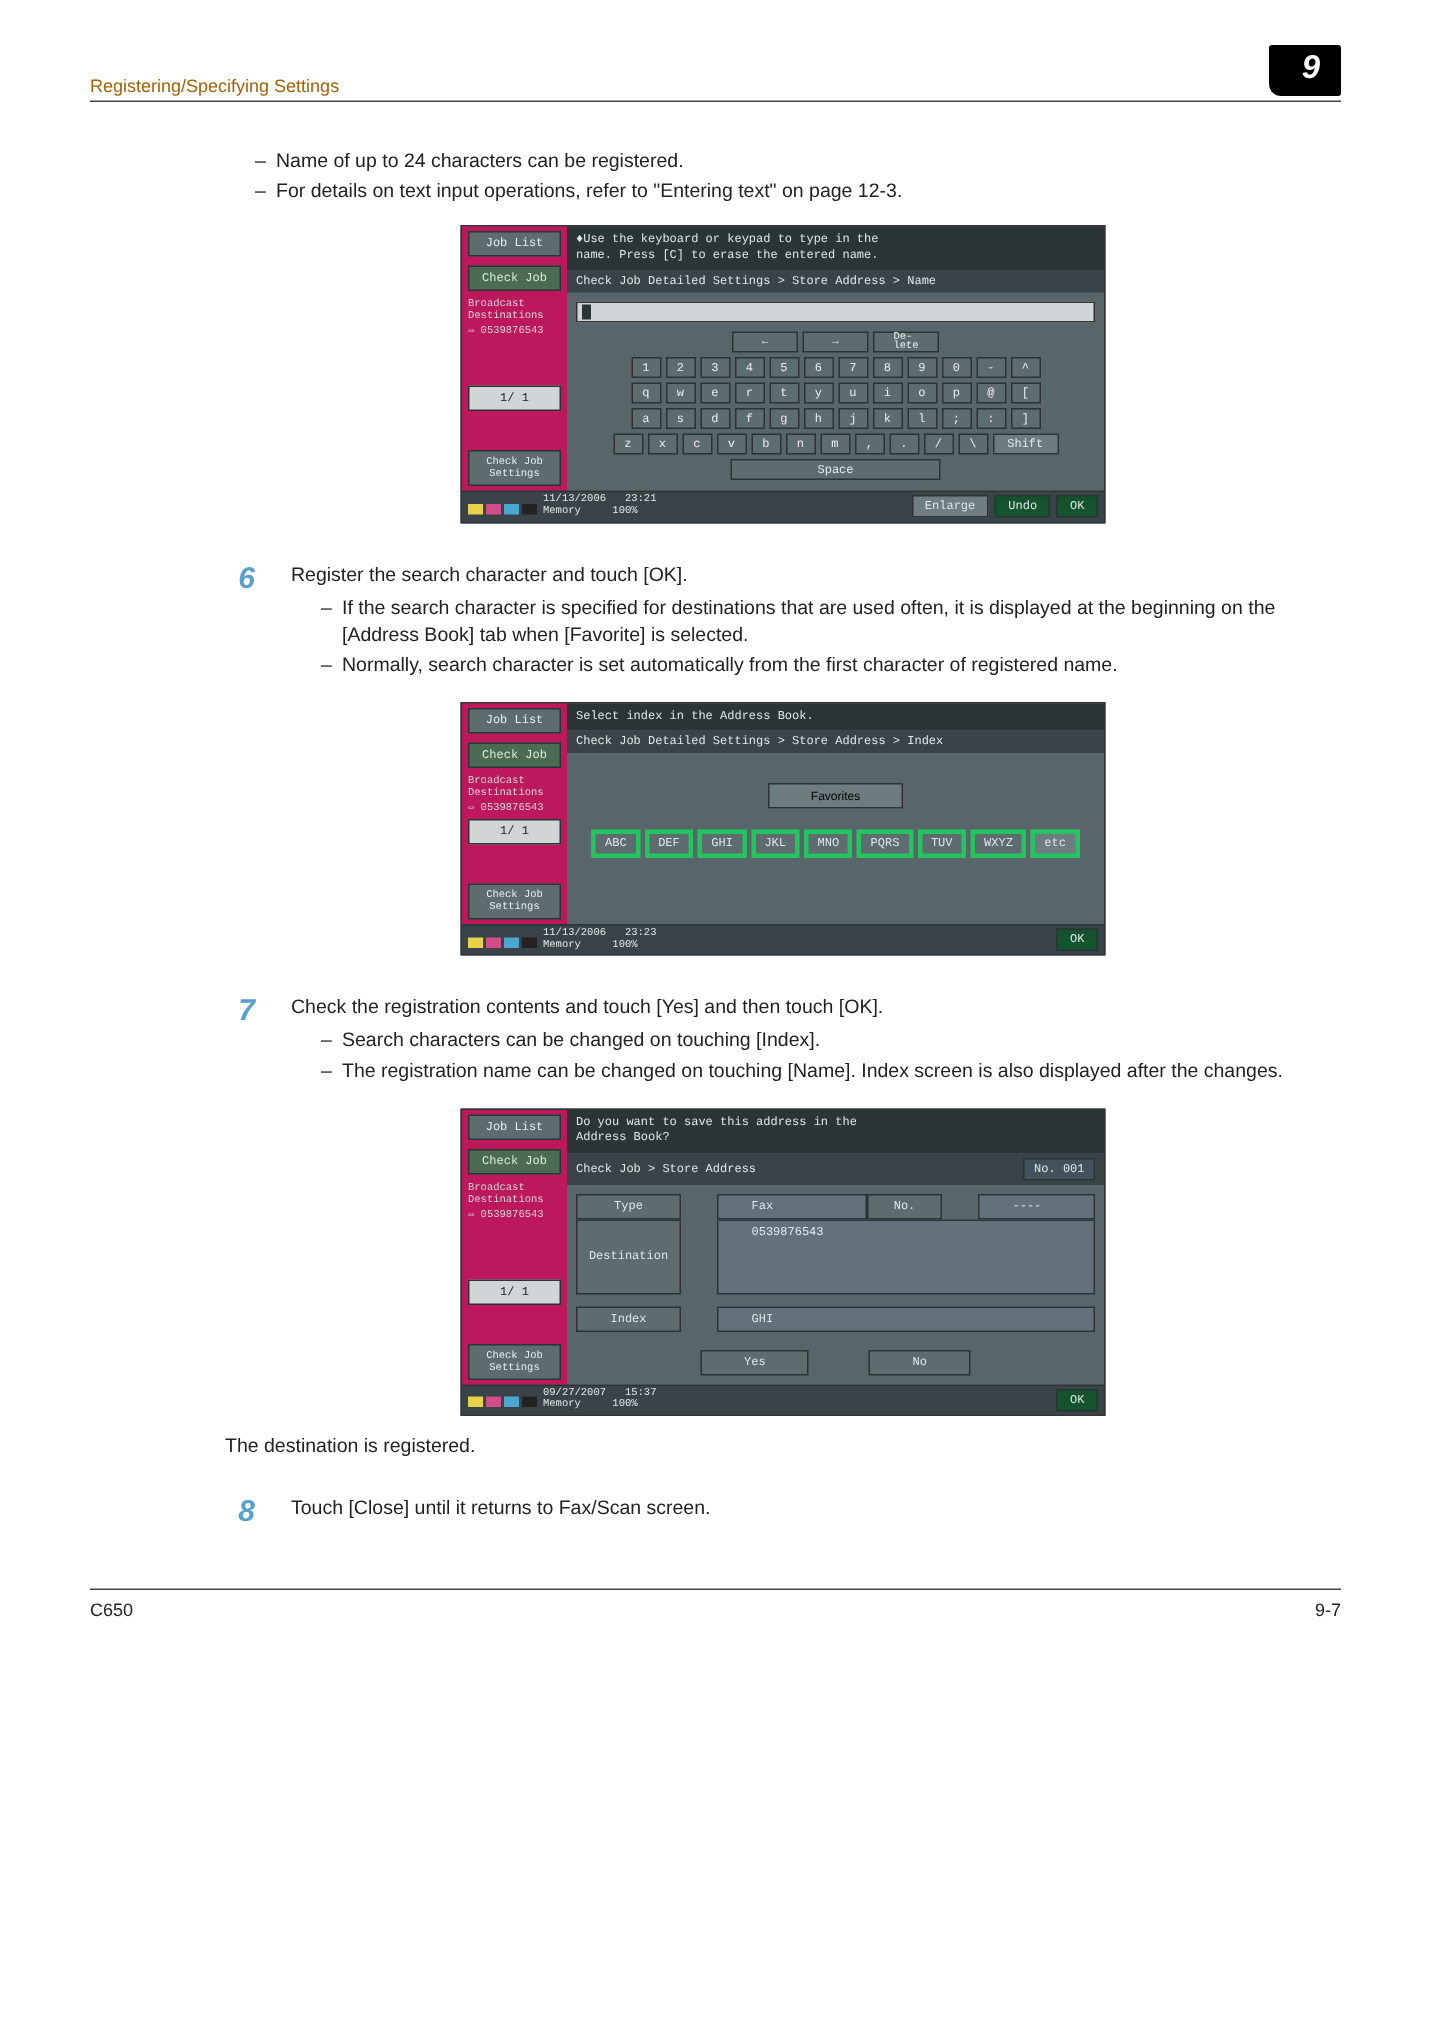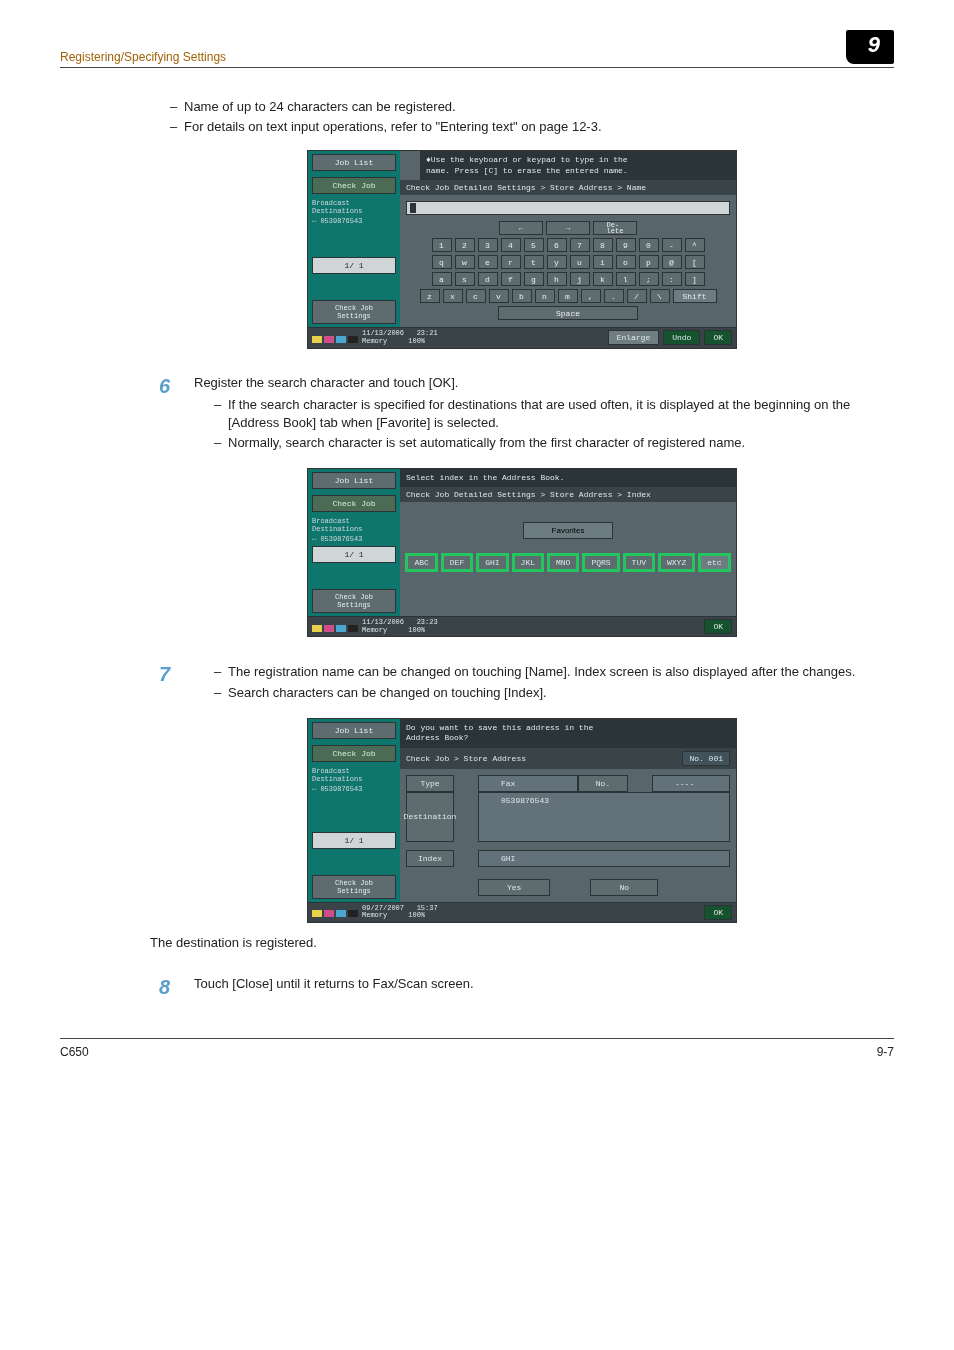--- a/index.html
+++ b/index.html
@@ -22,21 +22,21 @@
   .bullet-list li::before { content:"–"; position:absolute; left:0; }
   .step-row { display:flex; gap:24px; margin-top:26px; }
   .step-num { font-size:20px; font-weight:bold; color:#5aa0cc; font-style:italic; width:20px; text-align:right;}
   .step-body { flex:1; }
   .step-body > p { margin-bottom:6px; }
   .para { margin-top:12px; }
 
   
   .screen { width:430px; margin:14px auto 0 auto; border:1px solid #333; background:#4d585c; color:#dfe7e9; font-family:"Courier New",monospace; font-size:8px;}
   .screen-inner { display:flex; }
-  .side-col { width:92px; background:#0f766e; display:flex; flex-direction:column; }
+  .side-col { width:70px; background:#be185d; display:flex; flex-direction:column; }
   .sbtn { background:#5e6b6f; border:1px solid #2c3336; margin:3px 4px; padding:3px 2px; text-align:center; font-size:8px; color:#e7eef0;}
   .sbtn.green { background:#4c6b54; color:#d2f0d6;}
   .side-label { font-size:7px; padding:2px 8px 0 4px; color:#cfd8da;}
   .side-body { flex:1; background:#58656a; display:flex; flex-direction:column;}
   .top-msg { background:#2b3437; padding:4px 6px; font-size:8px; line-height:1.3;}
   .crumb { background:#3a4347; color:#dfe7e9; padding:3px 6px; font-size:8px;}
   .typing-box { background:#d0d6d8; border:1px solid #333; height:14px; margin:6px 6px 2px 6px; display:flex; align-items:center; padding:0 3px;}
   .cursor { width:6px; height:10px; background:#2b3437;}
   .kbd-rows { padding:4px 6px;}
   .krow { display:flex; gap:3px; margin-bottom:3px; justify-content:center;}
@@ -51,21 +51,21 @@
   .t-y{background:#e8d24a;} .t-m{background:#d04d8a;} .t-c{background:#4aa7d0;} .t-k{background:#222;}
   .btm-text { font-size:7px; line-height:1.1; flex:1;}
   .bbtn { background:#14532d; border:1px solid #2c3336; padding:2px 8px; font-size:8px;}
   .bbtn.grey { background:#707d81;}
   .idx-row { display:flex; gap:3px; justify-content:center; margin:14px 0;}
   .idx-key { background:#5e6b6f; border:3px solid #22c55e; padding:2px 6px; font-size:8px;}
   .idx-key.etc { background:#6d7c80;}
   .fav-btn { background:#6d7c80; border:1px solid #2c3336; padding:3px 28px; font-size:8px; margin:20px auto 0 auto; display:block;}
   .info-table { margin:6px 6px 0 6px; font-size:8px;}
   .info-row { display:flex; }
-  .info-cell-label { width:48px; background:#5e6b6f; border:1px solid #2c3336; padding:3px 4px; text-align:center;}
+  .info-cell-label { width:70px; background:#5e6b6f; border:1px solid #2c3336; padding:3px 4px; text-align:center;}
   .info-cell-val { flex:1; border:1px solid #2c3336; padding:3px 22px; background:#63727a;margin-left:24px;}
   .yesno { display:flex; justify-content:center; gap:40px; margin:12px 0 6px 0;}
   .yn-btn { background:#5e6b6f; border:1px solid #2c3336; padding:3px 28px; font-size:8px;}
   .no-badge { background:#42525a; padding:2px 6px; font-size:8px; border:1px solid #2c3336;}
   .body-fill { flex:1; }
   .footer-row { display:flex; justify-content:space-between; border-top:1px solid #444; margin-top:39px; padding-top:6px; font-size:12px;}
 </style>
 </head>
 <body>
 
@@ -89,21 +89,21 @@
         <div class="side-label" style="white-space:pre-line;">Broadcast
 Destinations</div>
         <div class="side-label">⇔ <span>0539876543</span></div>
         <div class="body-fill"></div>
         <div class="sbtn" style="background:#d0d6d8;color:#222;">1/  1</div>
         <div style="height:20px;"></div>
         <div class="sbtn" style="white-space:pre-line;font-size:7px;">Check Job
 Settings</div>
       </div>
       <div class="side-body">
-        <div class="top-msg" style="white-space:pre-line;margin-left:20px;">♦Use the keyboard or keypad to type in the
+        <div class="top-msg" style="white-space:pre-line;">♦Use the keyboard or keypad to type in the
 name. Press [C] to erase the entered name.</div>
         <div class="crumb">Check Job Detailed Settings &gt; Store Address &gt; Name</div>
         <div class="typing-box">
             <div class="cursor"></div>
           </div>
         <div class="kbd-rows">
           <div class="krow">
             <div class="key wide">←</div>
             <div class="key wide">→</div>
             <div class="key wide" style="white-space:pre-line;line-height:0.9;">De-
@@ -259,23 +259,24 @@
         <span>11/13/2006</span>&nbsp;&nbsp;&nbsp;<span>23:23</span><br>
         <span>Memory</span>&nbsp;&nbsp;&nbsp;&nbsp;&nbsp;<span>100%</span>
       </div>
       <div class="bbtn">OK</div>
     </div>
   </div>
 
   <div class="step-row">
     <div class="step-num">7</div>
     <div class="step-body">
+      <p>Check the registration contents and touch [Yes] and then touch [OK].</p>
       <ul class="bullet-list">
+        <li>Search characters can be changed on touching [Index].</li>
         <li>The registration name can be changed on touching [Name]. Index screen is also displayed after the changes.</li>
-        <li>Search characters can be changed on touching [Index].</li>
       </ul>
     </div>
   </div>
 
   <div class="screen">
     <div class="screen-inner">
       <div class="side-col">
         <div class="sbtn">Job List</div>
         <div class="sbtn green">Check Job</div>
         <div class="side-label" style="white-space:pre-line;">Broadcast

